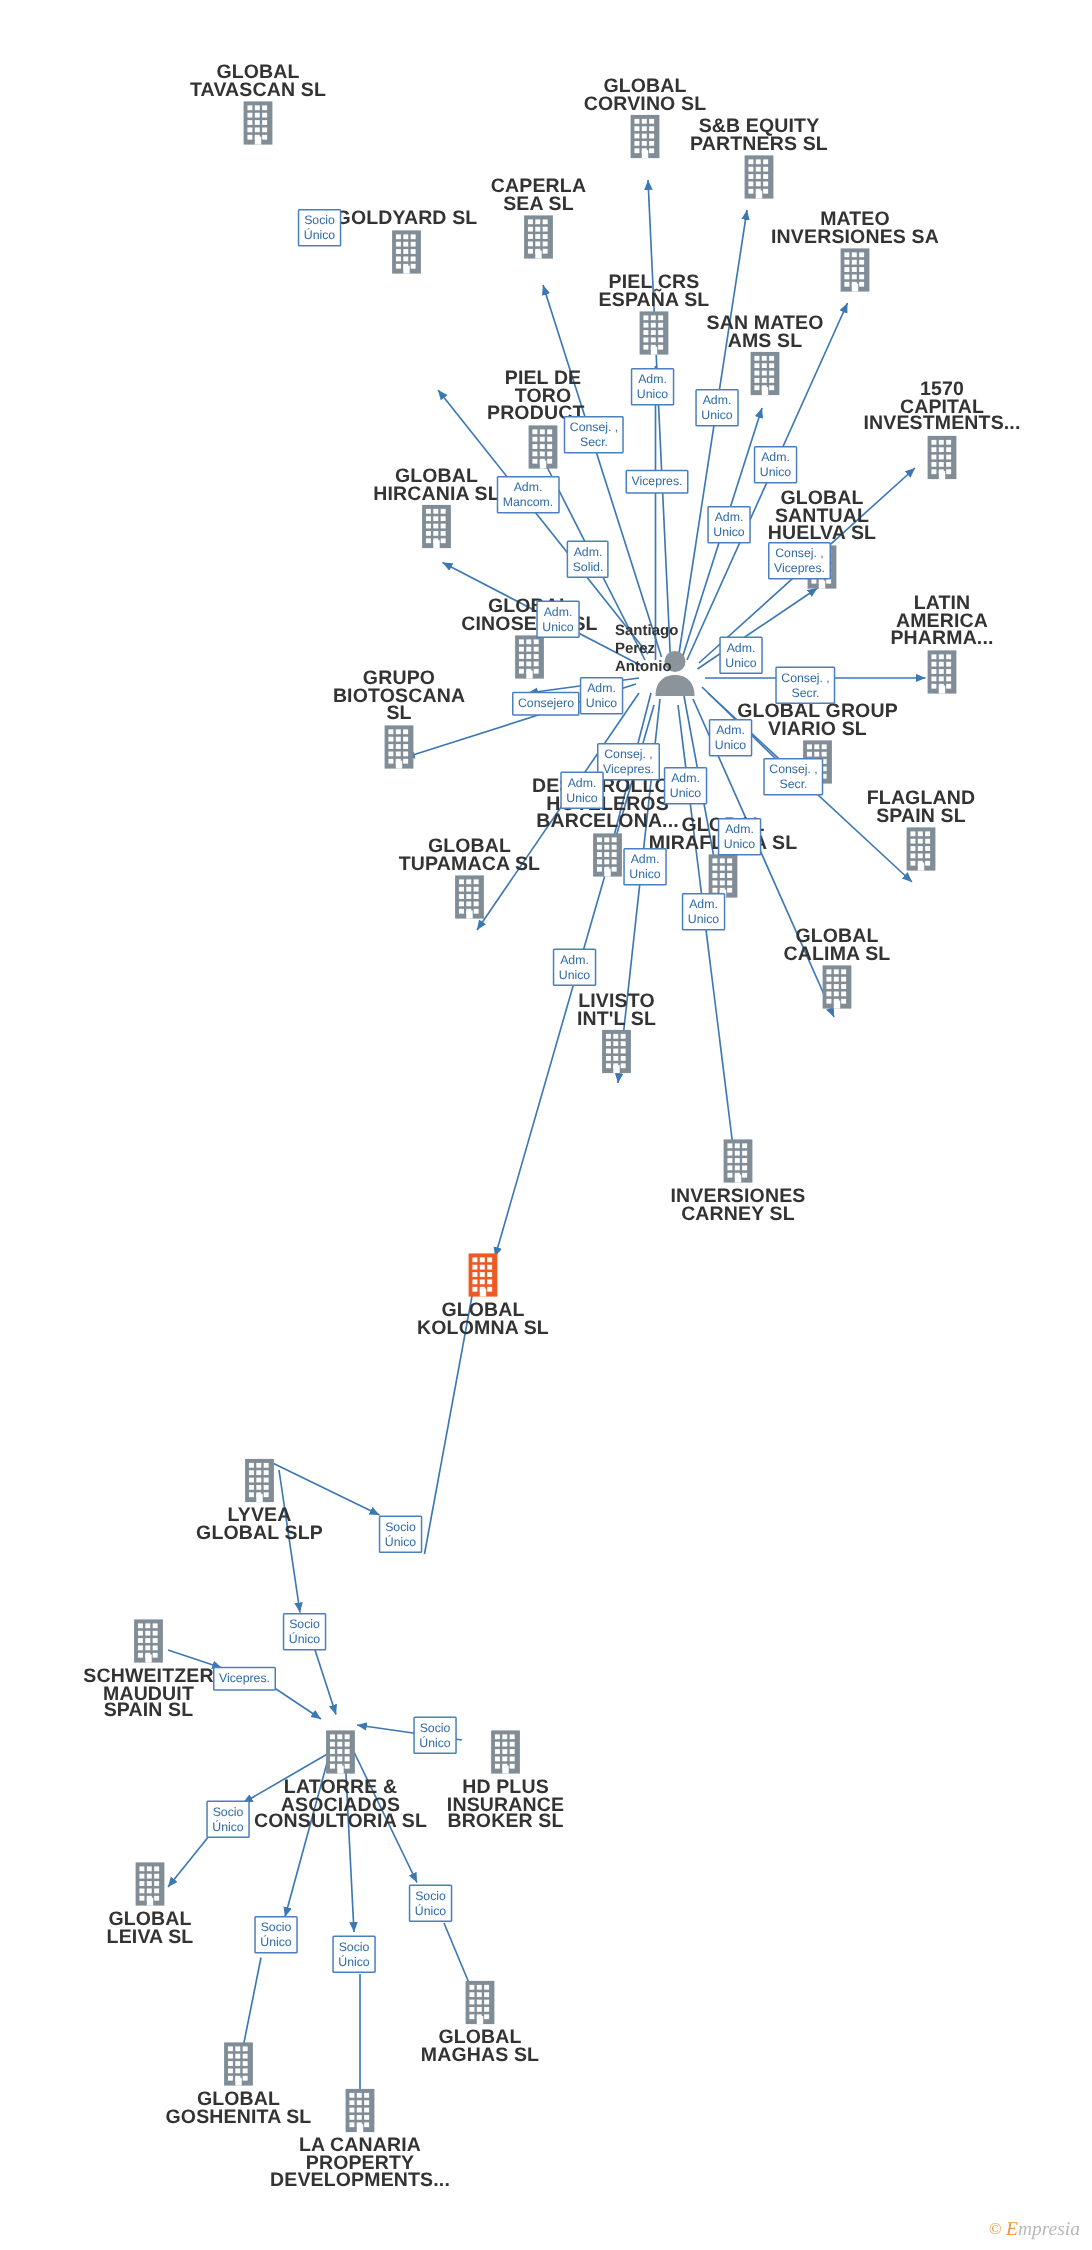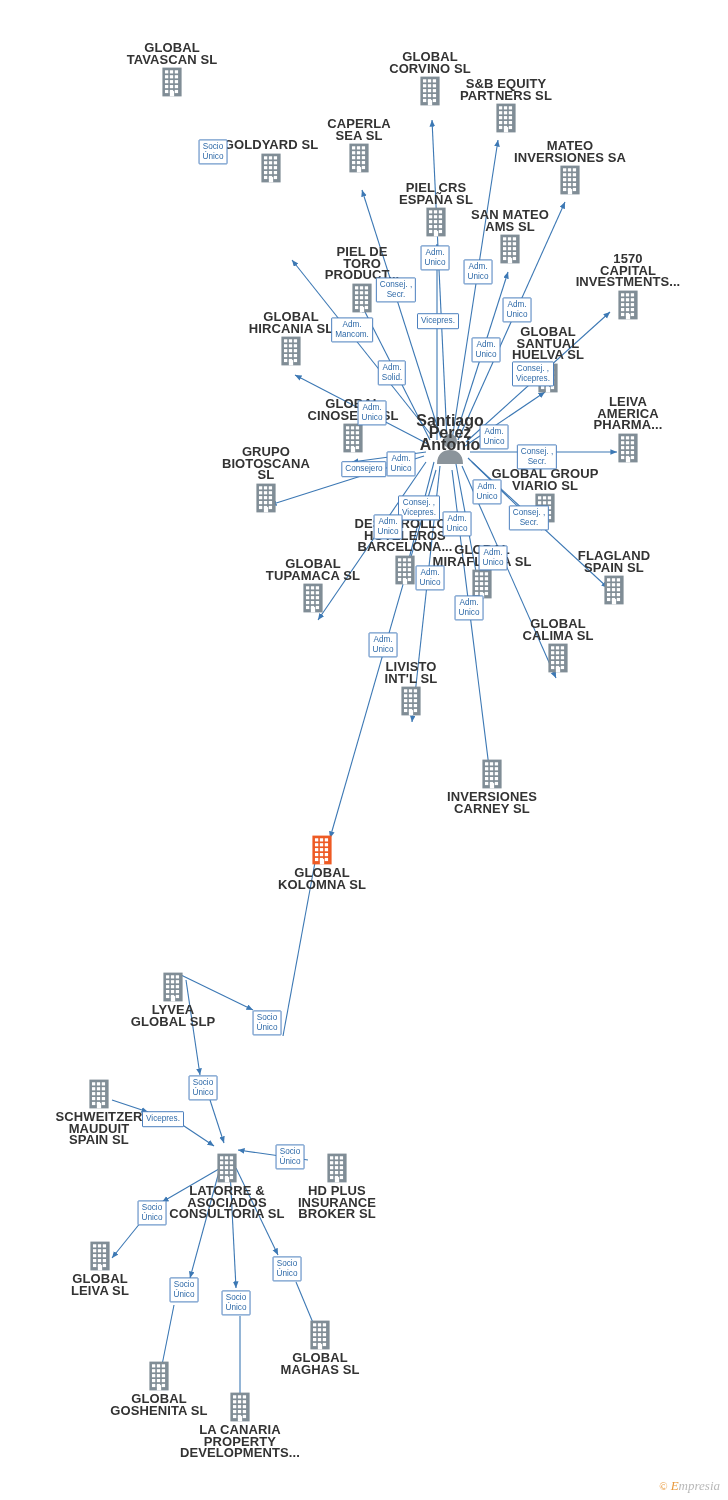--- a/index.html
+++ b/index.html
@@ -71,22 +71,22 @@
   .watermark .c {
     font-size: 11px;
     color: #e8983a;
     font-style: normal;
   }
   .watermark .e { color: #e8983a; font-style: italic; }
   .person-label {
     position: absolute;
     transform: translate(-50%, 0);
     width: 80px;
-    text-align: center;
-    font-size: 16px;
+    text-align: left;
+    font-size: 10px;
     line-height: 12px;
     color: #333333;
     font-weight: bold;
     white-space: pre-line;
   }
 </style>
 </head>
 <body>
 
 <div id="graph">
@@ -418,21 +418,21 @@
             <rect x="5.4" y="17.799999999999997" width="3.1" height="3.0" fill="#ffffff"></rect>
             <rect x="10" y="17.799999999999997" width="3.1" height="3.0" fill="#ffffff"></rect>
             <rect x="14.6" y="17.799999999999997" width="3.1" height="3.0" fill="#ffffff"></rect>
             <rect x="5.4" y="22.4" width="3.1" height="3.0" fill="#ffffff"></rect>
             <rect x="10" y="22.4" width="3.1" height="3.0" fill="#ffffff"></rect>
             <rect x="14.6" y="22.4" width="3.1" height="3.0" fill="#ffffff"></rect>
             <rect x="10" y="23.5" width="4" height="5" fill="#ffffff"></rect>
           </svg></span>
       </div>
       <div class="node above" style="left: 628px; top: 396px;">
-        <span class="lbl">LEIVA
+        <span class="lbl">LATIN
 AMERICA
 PHARMA...</span>
         <span class="bld"><svg width="26" height="32" viewBox="0 0 24 30">
             <rect x="3" y="1.5" width="18" height="27" fill="#808d96"></rect>
             <rect x="5.4" y="4" width="3.1" height="3.0" fill="#ffffff"></rect>
             <rect x="10" y="4" width="3.1" height="3.0" fill="#ffffff"></rect>
             <rect x="14.6" y="4" width="3.1" height="3.0" fill="#ffffff"></rect>
             <rect x="5.4" y="8.6" width="3.1" height="3.0" fill="#ffffff"></rect>
             <rect x="10" y="8.6" width="3.1" height="3.0" fill="#ffffff"></rect>
             <rect x="14.6" y="8.6" width="3.1" height="3.0" fill="#ffffff"></rect>
@@ -511,21 +511,21 @@
             <rect x="14.6" y="13.2" width="3.1" height="3.0" fill="#ffffff"></rect>
             <rect x="5.4" y="17.799999999999997" width="3.1" height="3.0" fill="#ffffff"></rect>
             <rect x="10" y="17.799999999999997" width="3.1" height="3.0" fill="#ffffff"></rect>
             <rect x="14.6" y="17.799999999999997" width="3.1" height="3.0" fill="#ffffff"></rect>
             <rect x="5.4" y="22.4" width="3.1" height="3.0" fill="#ffffff"></rect>
             <rect x="10" y="22.4" width="3.1" height="3.0" fill="#ffffff"></rect>
             <rect x="14.6" y="22.4" width="3.1" height="3.0" fill="#ffffff"></rect>
             <rect x="10" y="23.5" width="4" height="5" fill="#ffffff"></rect>
           </svg></span>
       </div>
-      <div class="node above" style="left: 614px; top: 526px; margin-top: 24px;">
+      <div class="node above" style="left: 614px; top: 526px;">
         <span class="lbl">FLAGLAND
 SPAIN SL</span>
         <span class="bld"><svg width="26" height="32" viewBox="0 0 24 30">
             <rect x="3" y="1.5" width="18" height="27" fill="#808d96"></rect>
             <rect x="5.4" y="4" width="3.1" height="3.0" fill="#ffffff"></rect>
             <rect x="10" y="4" width="3.1" height="3.0" fill="#ffffff"></rect>
             <rect x="14.6" y="4" width="3.1" height="3.0" fill="#ffffff"></rect>
             <rect x="5.4" y="8.6" width="3.1" height="3.0" fill="#ffffff"></rect>
             <rect x="10" y="8.6" width="3.1" height="3.0" fill="#ffffff"></rect>
             <rect x="14.6" y="8.6" width="3.1" height="3.0" fill="#ffffff"></rect>

